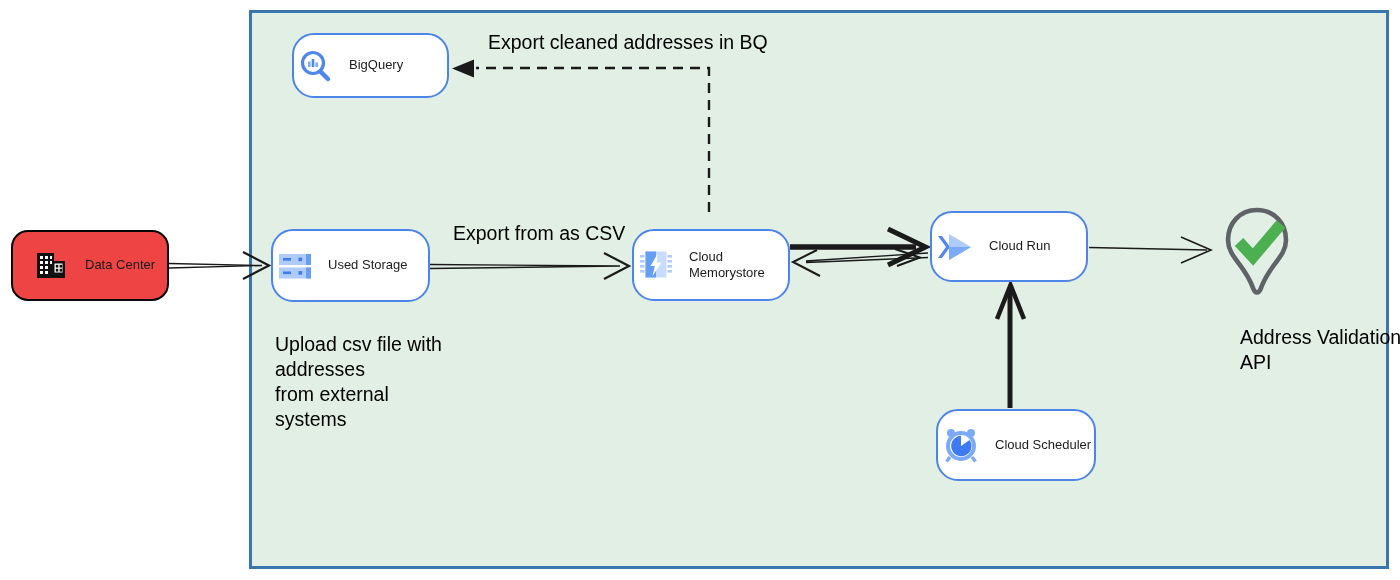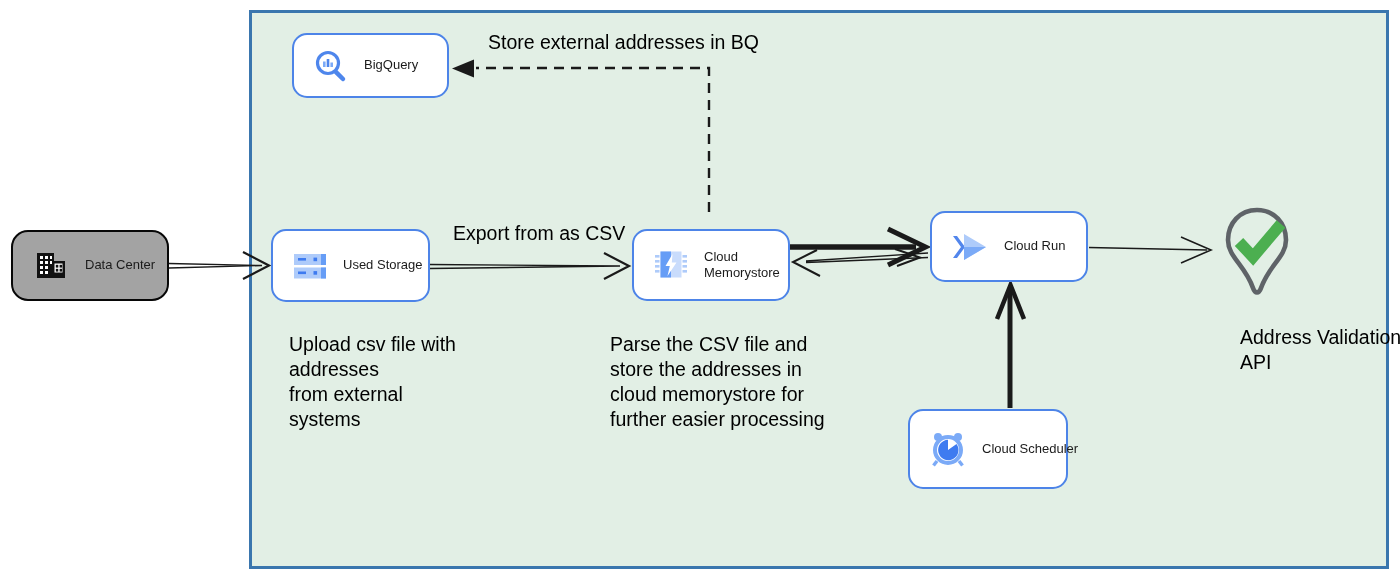--- a/index.html
+++ b/index.html
@@ -7,29 +7,29 @@
     position:relative;width:1400px;height:580px;overflow:hidden;
     font-family:"Liberation Sans",sans-serif;background:#ffffff;
   }
   .gcp-boundary{
     position:absolute;left:249px;top:10px;width:1134px;height:553px;
     background:#e2efe5;border:3px solid #3a76ae;
   }
   .edges{position:absolute;left:0;top:0;pointer-events:none;}
   .node{
     position:absolute;background:#ffffff;border:2.4px solid #4d84e8;
-    border-radius:15px;display:flex;align-items:center;
-    padding-left:19px;box-sizing:border-box;gap:15px;
+    border-radius:22px;display:flex;align-items:center;
+    padding-left:4px;box-sizing:border-box;gap:15px;
   }
   .node-label{
     font-size:13px;color:#1b1b1b;line-height:1.25;white-space:nowrap;
   }
   .node-label.wrap{white-space:normal;max-width:86px;}
   .dc-node{
-    position:absolute;background:#a3a3a3;border:2.6px solid #070707;
+    position:absolute;background:#ef4444;border:2.6px solid #070707;
     border-radius:17px;display:flex;align-items:center;
     padding-left:22px;box-sizing:border-box;gap:18px;
   }
   .note{
     position:absolute;font-size:19.5px;line-height:25px;color:#000000;
     white-space:pre-line;
   }
   .pin{position:absolute;}
   .icon{flex:0 0 auto;}
 </style>
@@ -156,44 +156,40 @@
         <rect x="29.5" y="16" width="4.5" height="2.6"></rect>
           <rect x="29.5" y="21" width="4.5" height="2.6"></rect>
       </g>
       <rect x="7.5" y="2.5" width="21" height="26" fill="#c9dcfc"></rect>
       <rect x="7.5" y="2.5" width="10.5" height="26" fill="#669df6"></rect>
       <path d="M19.5 5 L12.5 17 H16.8 L14.5 27 L23.5 13.5 H18.8 Z" fill="#ffffff"></path>
     </svg>
     <div class="node-label wrap">Cloud Memorystore</div>
   </div>
 
-  <div class="node" style="left:908px;top:409px;width:160px;height:80px">
+  <div class="node" style="left:936px;top:409px;width:160px;height:72px">
     <svg class="icon" width="38" height="38" viewBox="0 0 38 38">
       <circle cx="9" cy="7" r="4" fill="#7baaf7"></circle>
       <circle cx="29" cy="7" r="4" fill="#7baaf7"></circle>
       <path d="M8 31 L4.5 35.5" stroke="#7baaf7" stroke-width="3.4"></path>
       <path d="M30 31 L33.5 35.5" stroke="#7baaf7" stroke-width="3.4"></path>
       <circle cx="19" cy="20" r="13" fill="#ffffff" stroke="#7baaf7" stroke-width="4"></circle>
       <path d="M19 20 L19 9.8 A10.2 10.2 0 1 0 27.5 13.9 Z" fill="#3e7bf0"></path>
     </svg>
     <div class="node-label">Cloud Scheduler</div>
   </div>
 
   <div class="pin" style="left:1220px;top:205px">
     <svg width="74" height="104" viewBox="0 0 74 104">
       <path d="M37 5 C20 5 8 18 8 35 C8 52 25 60 33 83 C35 89 39 89 41 83 C49 60 66 52 66 35 C66 18 54 5 37 5 Z" fill="none" stroke="#5f6368" stroke-width="4.6"></path>
       <path d="M19 37 L33 52 L61 19" fill="none" stroke="#4caf50" stroke-width="11.5"></path>
     </svg>
   </div>
 
-  <div class="note" style="left:488px;top:30px">Store external addresses in BQ</div>
+  <div class="note" style="left:488px;top:30px">Export cleaned addresses in BQ</div>
   <div class="note" style="left:453px;top:221px">Export from as CSV</div>
-  <div class="note" style="left:289px;top:332px">Upload csv file with
+  <div class="note" style="left:275px;top:332px">Upload csv file with
 addresses
 from external
 systems</div>
-  <div class="note" style="left:610px;top:332px">Parse the CSV file and
-store the addresses in
-cloud  memorystore for
-further easier processing</div>
   <div class="note" style="left:1240px;top:325px;width:170px">Address Validation API</div>
 
 </div>
 
 </body></html>

